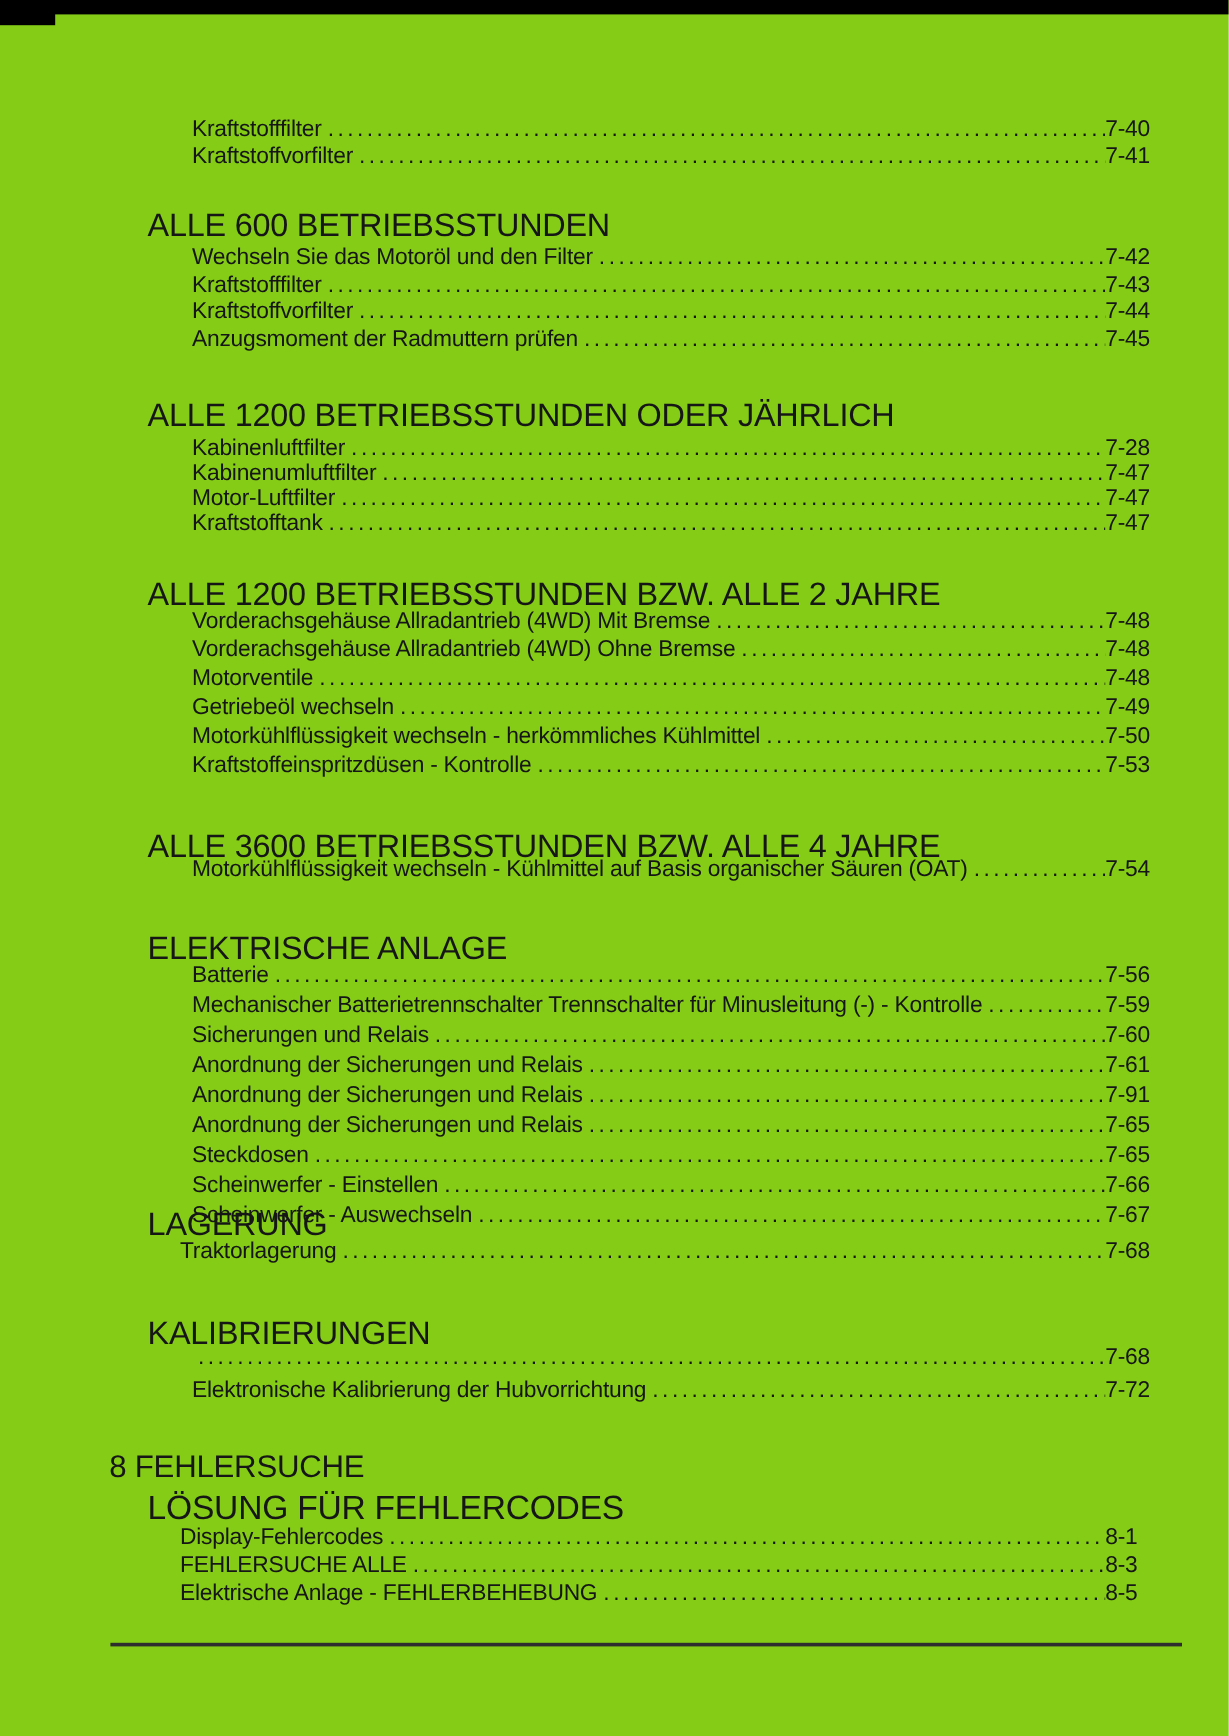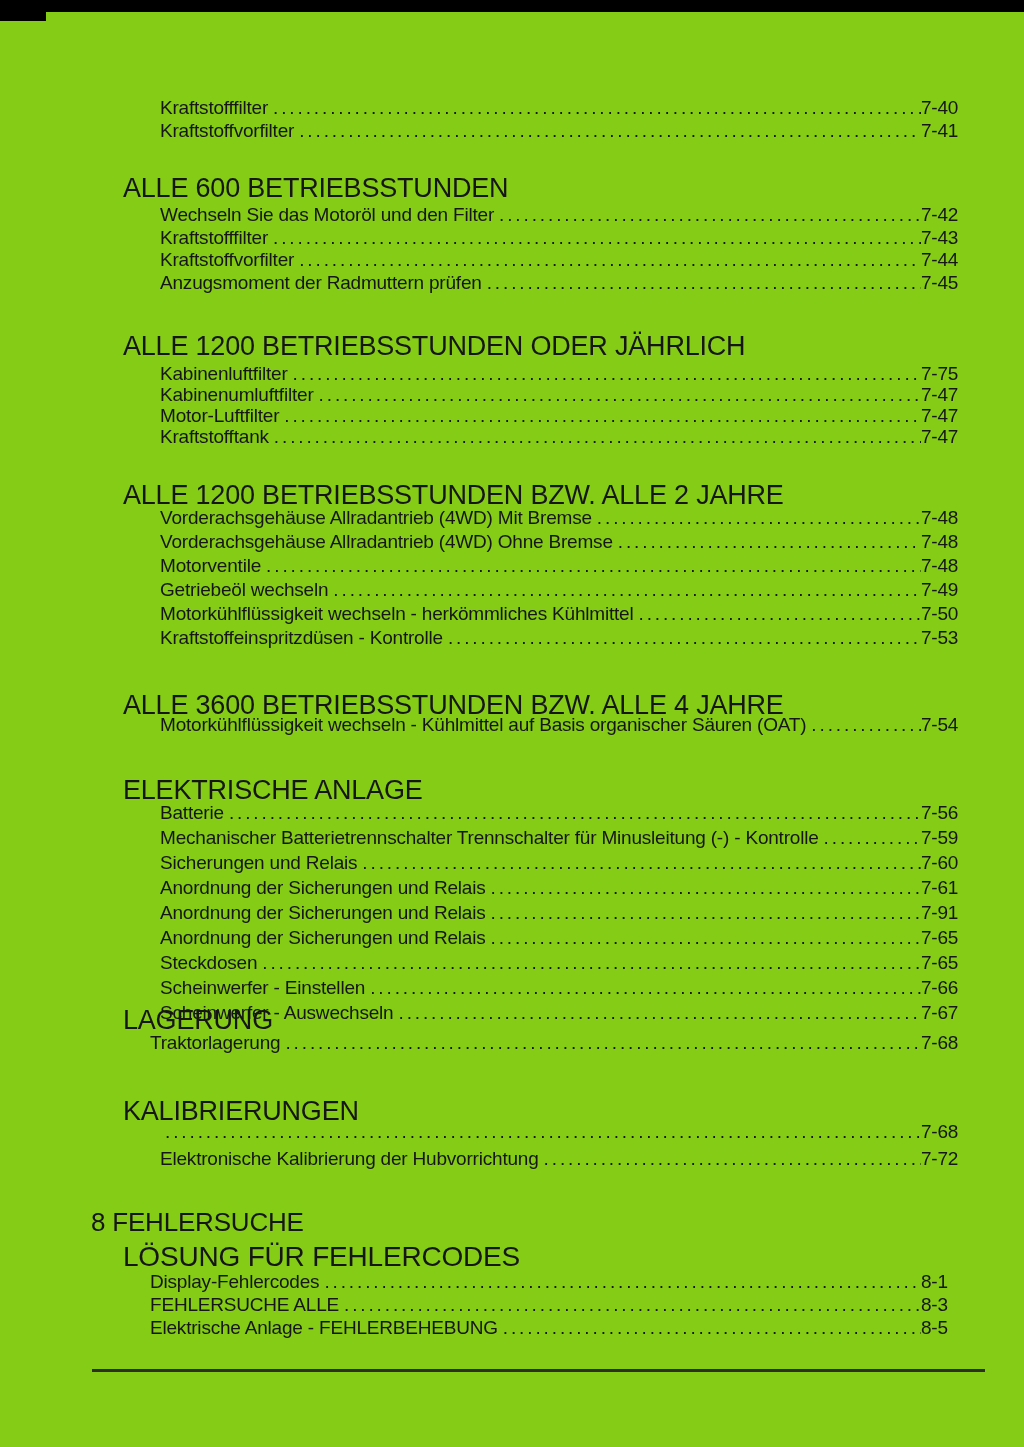--- a/index.html
+++ b/index.html
@@ -108,21 +108,21 @@
             <span class="pagenum">7-45</span>
           </div>
         </div>
       </section>
       <section class="toc-section" id="sec-alle-1200-jaehrlich">
         <h2 class="heading">ALLE 1200 BETRIEBSSTUNDEN ODER JÄHRLICH</h2>
         <div class="entries">
           <div class="row">
             <span class="label">Kabinenluftfilter</span>
             <span class="dots" aria-hidden="true">. . . . . . . . . . . . . . . . . . . . . . . . . . . . . . . . . . . . . . . . . . . . . . . . . . . . . . . . . . . . . . . . . . . . . . . . . . . . . . . . . . . . . . . . . . . . . . . . . . . . . . . . . . . . . . . . . . . . . . . . . . . . . . . . . . . . . . . . . . . . . . . . . . . . . . . . . . . . . . . . </span>
-            <span class="pagenum">7-75</span>
+            <span class="pagenum">7-28</span>
           </div>
           <div class="row">
             <span class="label">Kabinenumluftfilter</span>
             <span class="dots" aria-hidden="true">. . . . . . . . . . . . . . . . . . . . . . . . . . . . . . . . . . . . . . . . . . . . . . . . . . . . . . . . . . . . . . . . . . . . . . . . . . . . . . . . . . . . . . . . . . . . . . . . . . . . . . . . . . . . . . . . . . . . . . . . . . . . . . . . . . . . . . . . . . . . . . . . . . . . . . . . . . . . . . . . </span>
             <span class="pagenum">7-47</span>
           </div>
           <div class="row">
             <span class="label">Motor-Luftfilter</span>
             <span class="dots" aria-hidden="true">. . . . . . . . . . . . . . . . . . . . . . . . . . . . . . . . . . . . . . . . . . . . . . . . . . . . . . . . . . . . . . . . . . . . . . . . . . . . . . . . . . . . . . . . . . . . . . . . . . . . . . . . . . . . . . . . . . . . . . . . . . . . . . . . . . . . . . . . . . . . . . . . . . . . . . . . . . . . . . . . </span>
             <span class="pagenum">7-47</span>

